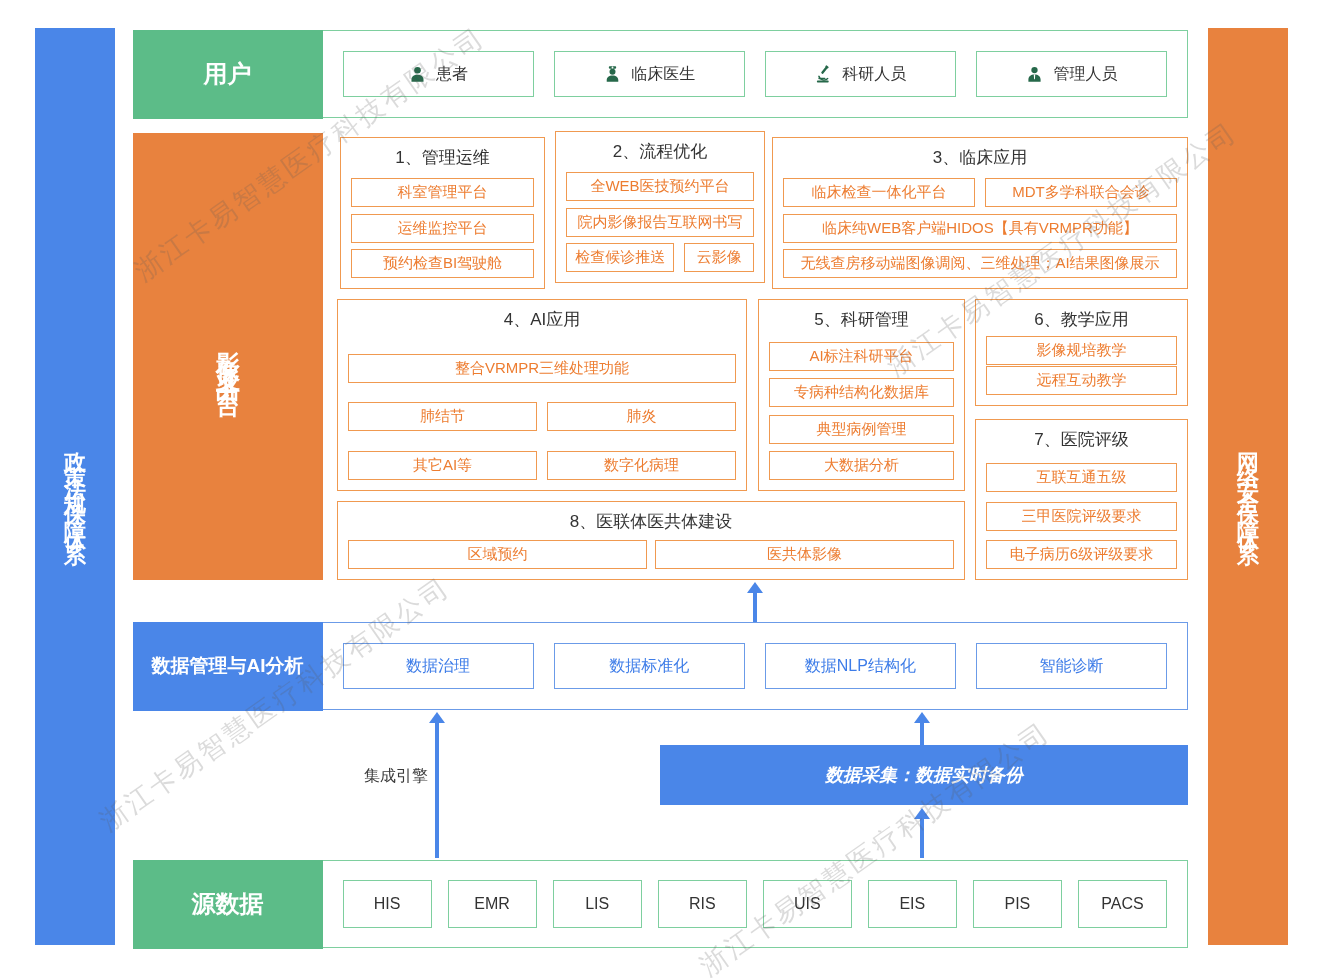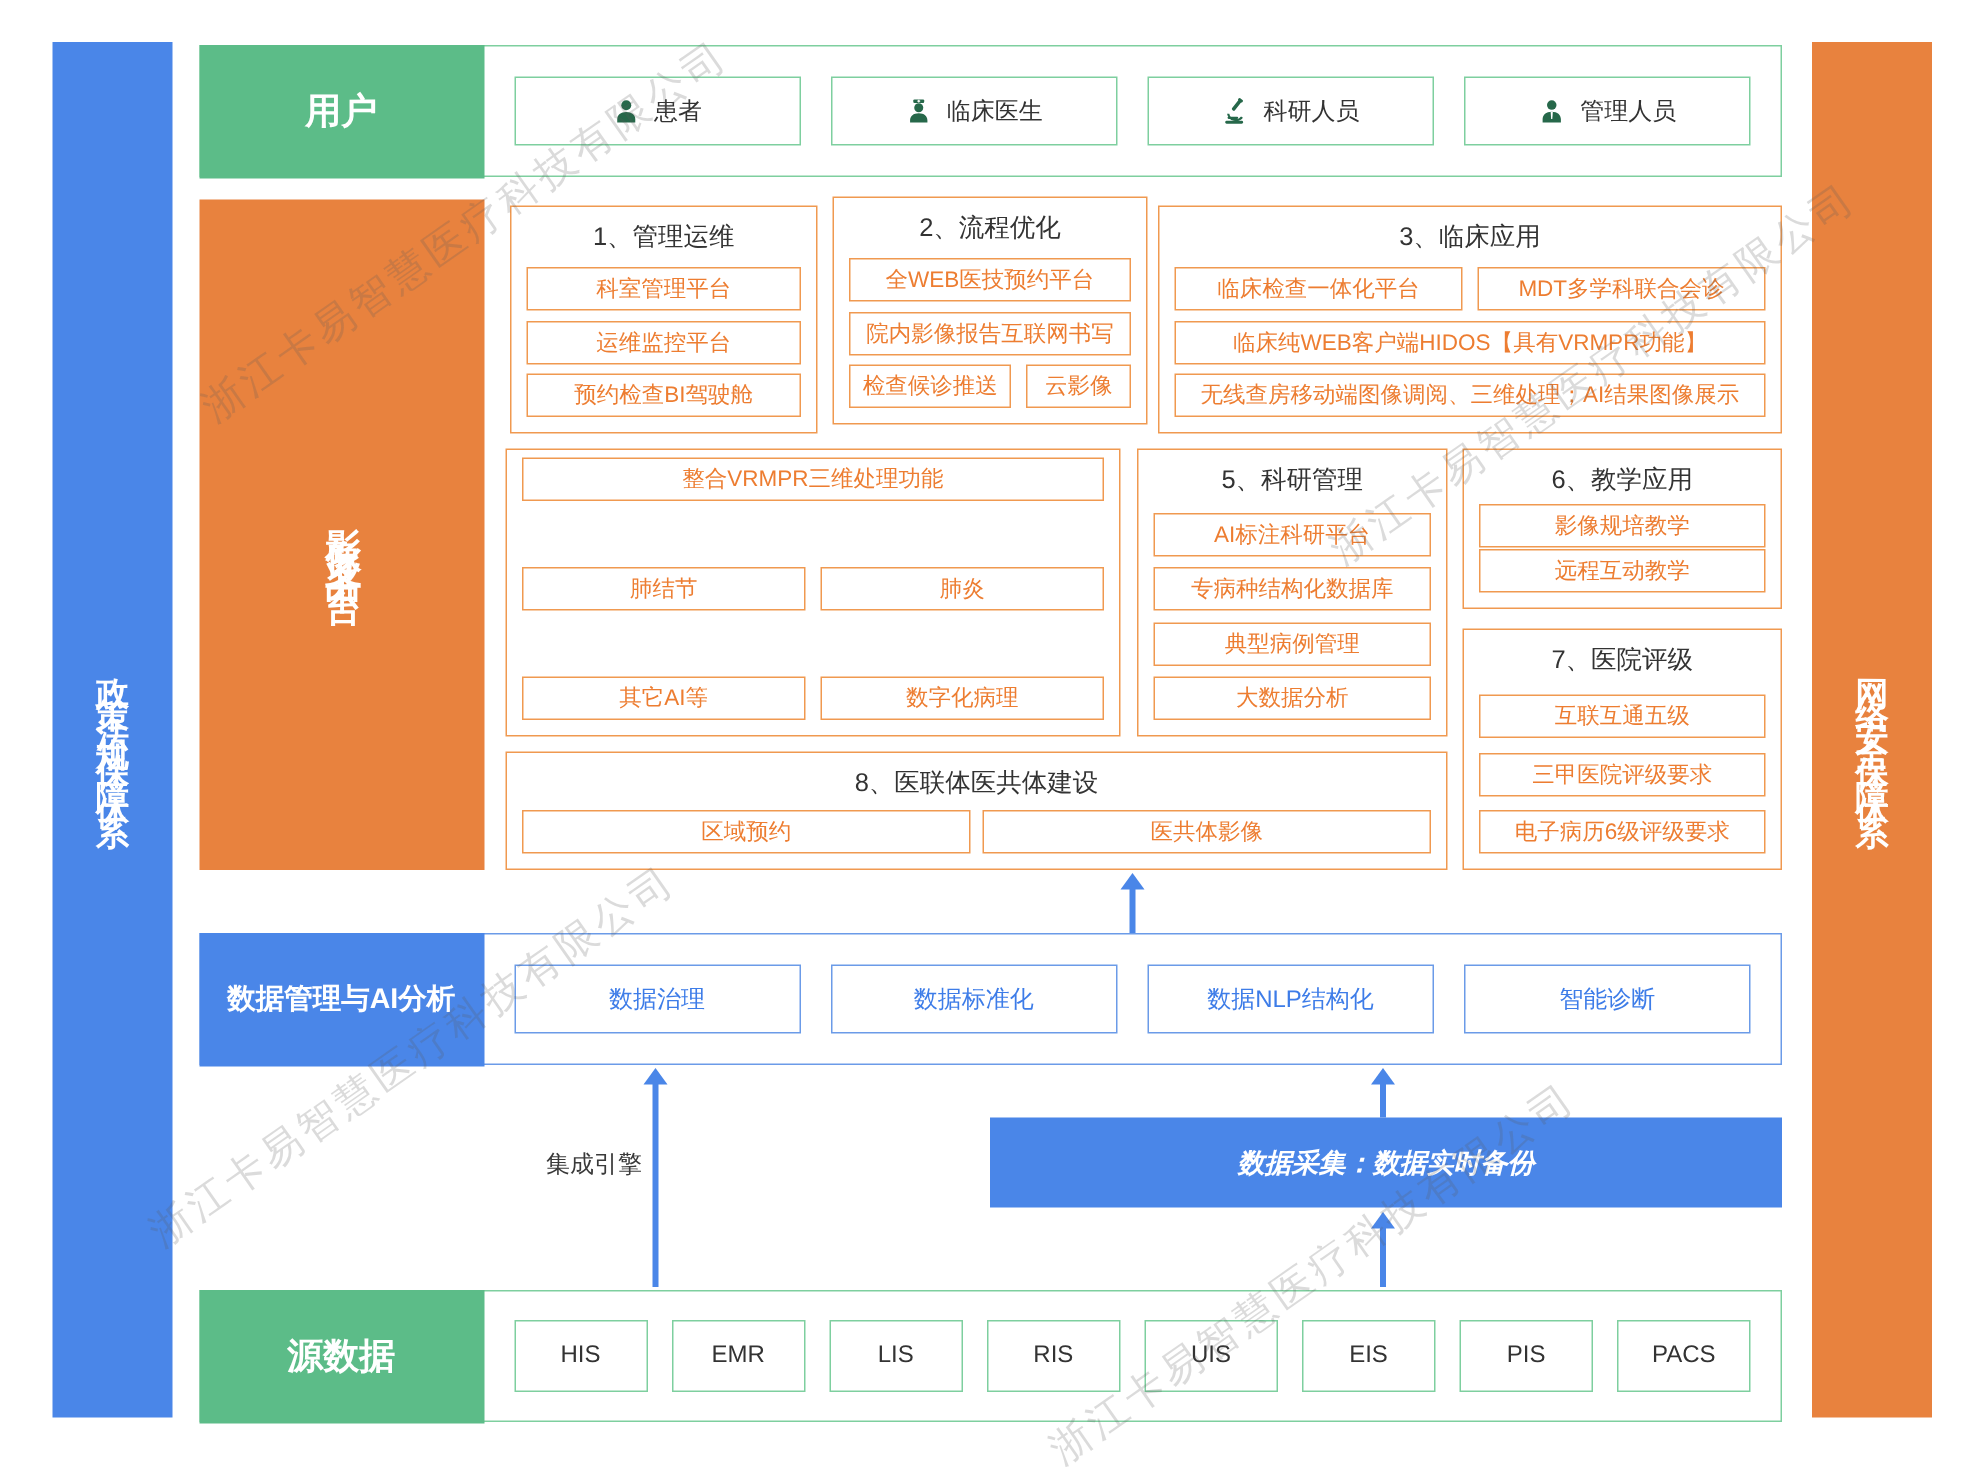--- a/index.html
+++ b/index.html
@@ -146,20 +146,21 @@
     <div class="sec-title">3、临床应用</div>
     <div class="hrow">
       <div class="pill">临床检查一体化平台</div>
       <div class="pill">MDT多学科联合会诊</div>
     </div>
     <div class="pill">临床纯WEB客户端HIDOS【具有VRMPR功能】</div>
     <div class="pill">无线查房移动端图像调阅、三维处理；AI结果图像展示</div>
   </div>
 
   <div class="section" style="left:337px;top:299px;width:410px;height:192px;">
+    <div class="sec-title">4、AI应用</div>
     <div class="pill">整合VRMPR三维处理功能</div>
     <div class="hrow">
       <div class="pill">肺结节</div>
       <div class="pill">肺炎</div>
     </div>
     <div class="hrow">
       <div class="pill">其它AI等</div>
       <div class="pill">数字化病理</div>
     </div>
   </div>

